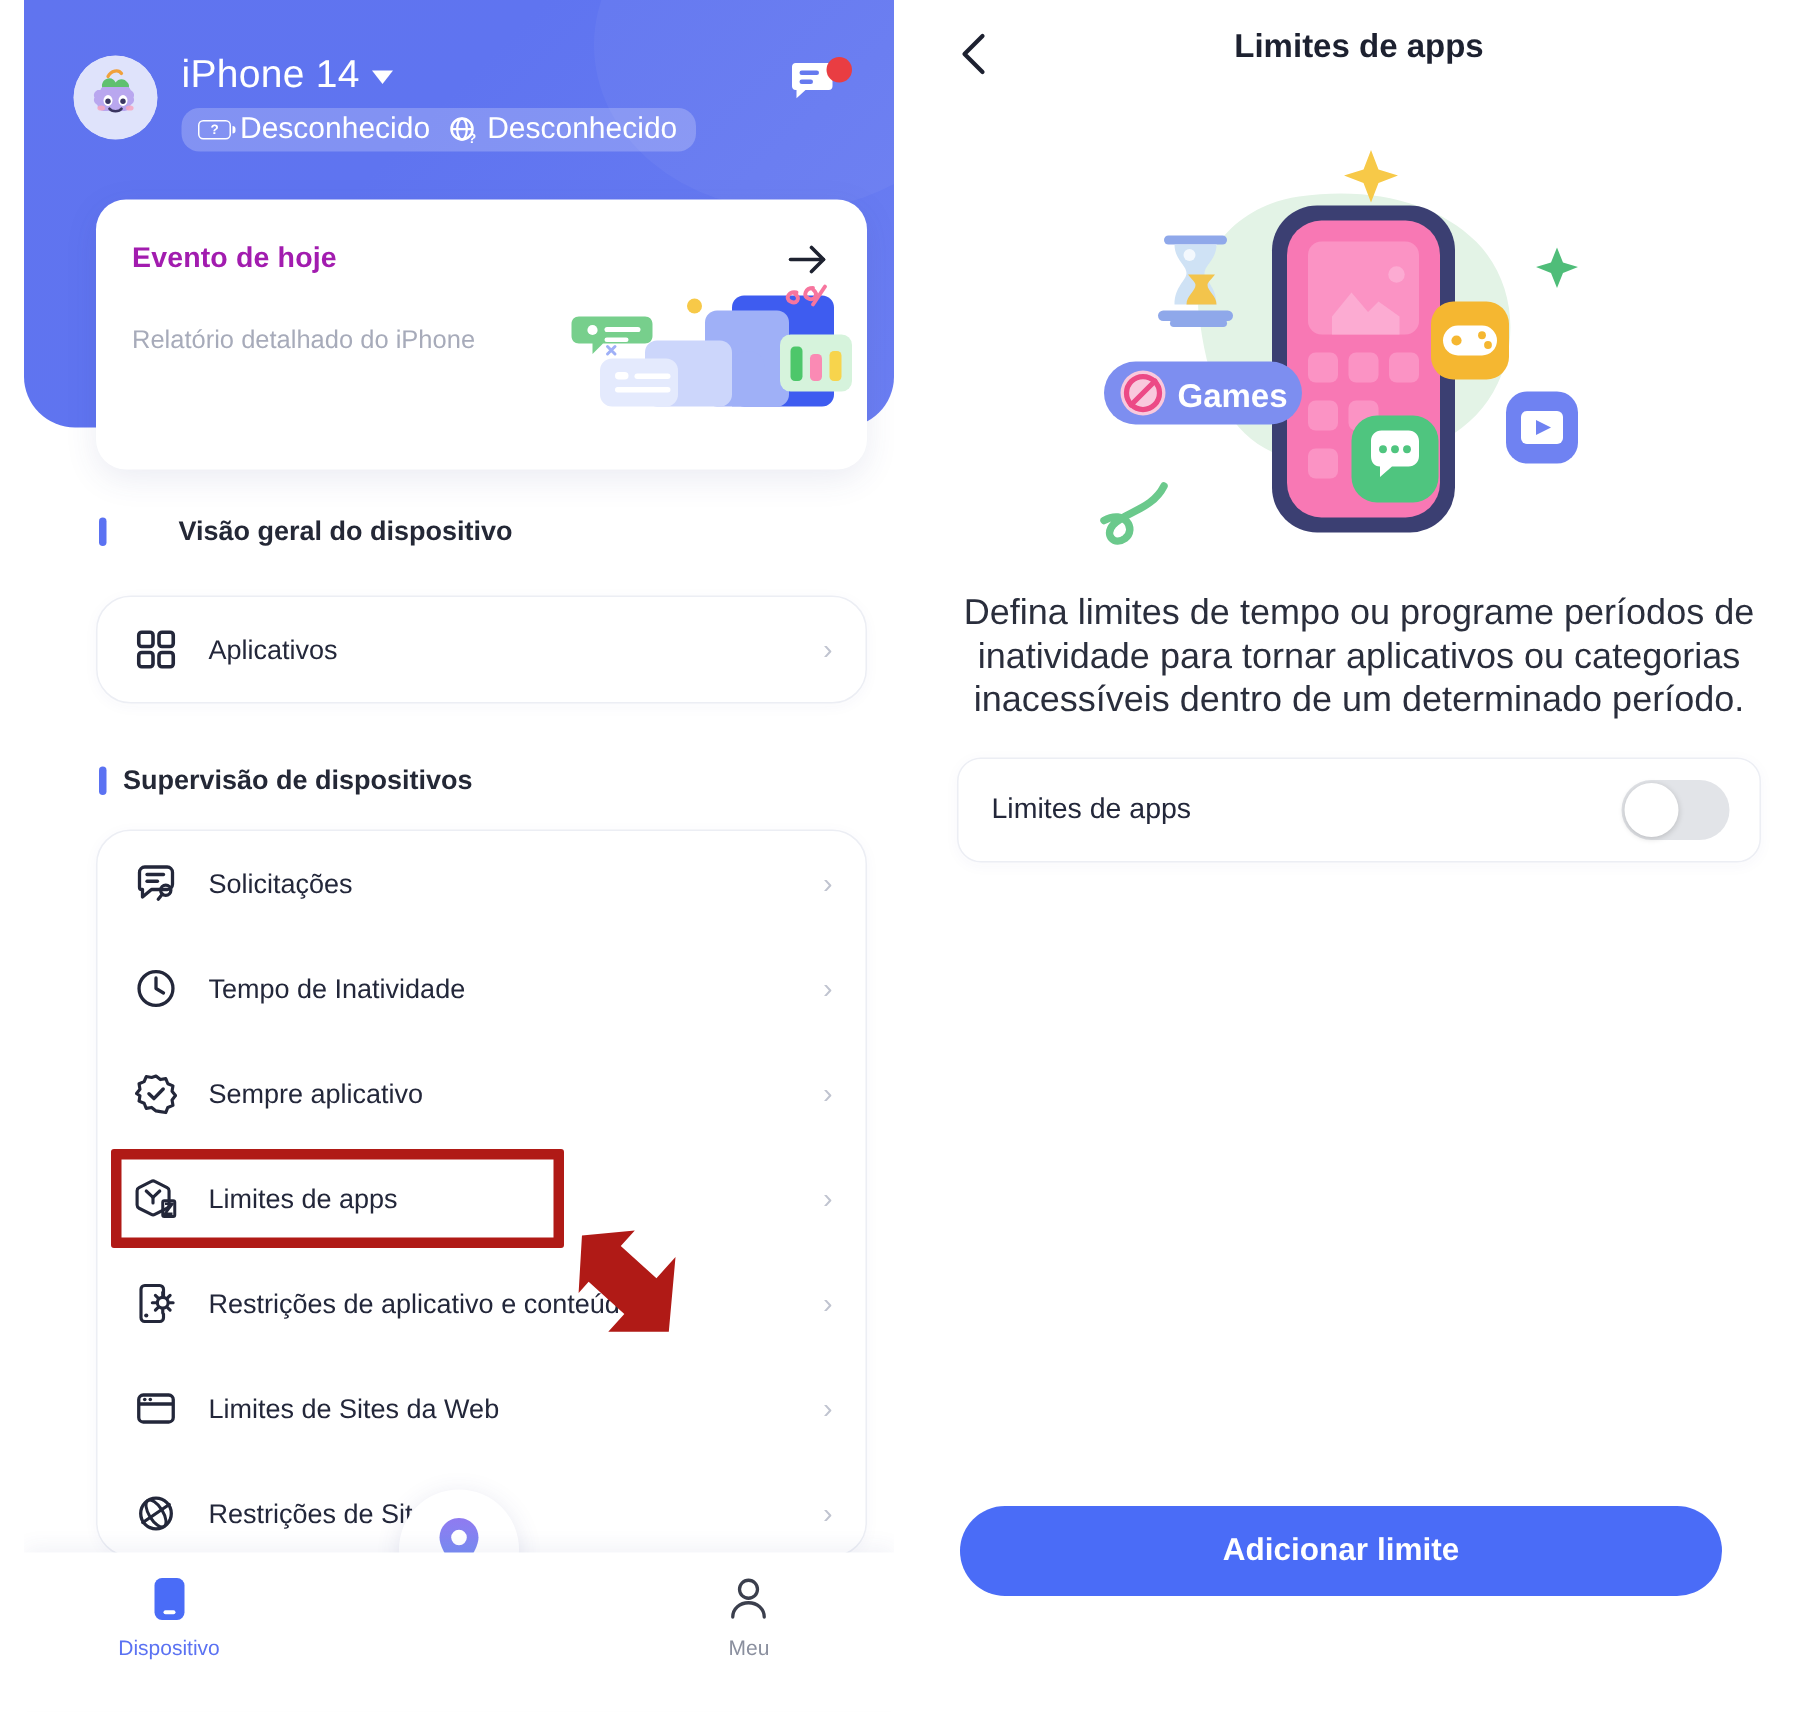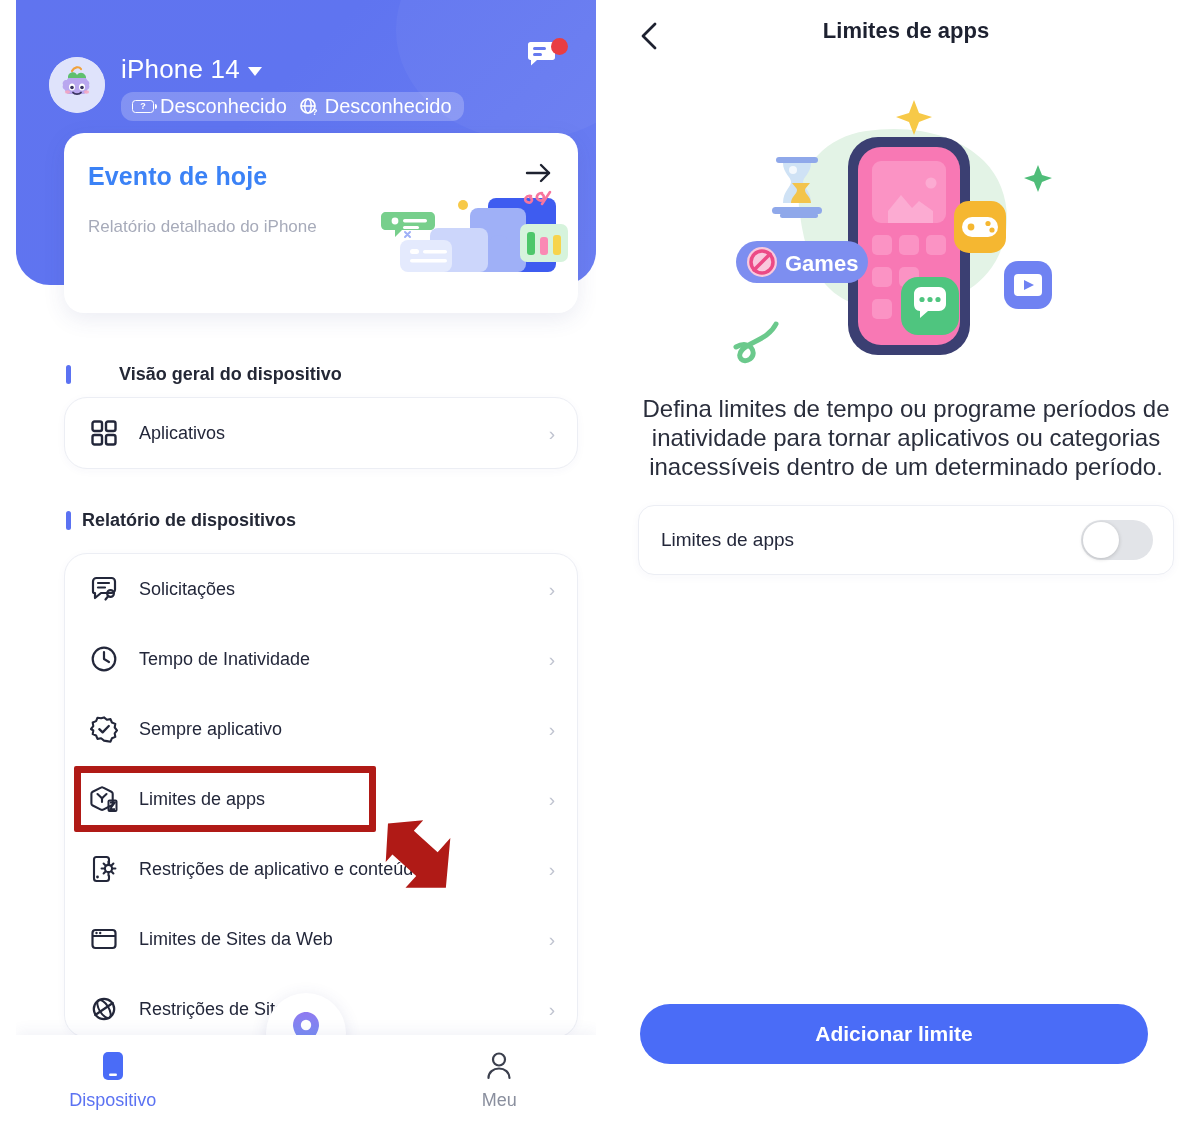--- a/index.html
+++ b/index.html
@@ -20,21 +20,21 @@
     position: absolute; left: 0; top: 0; width: 580px; height: 285px;
     background: linear-gradient(135deg, #6074ef 0%, #5f74f0 40%, #6b7ef2 100%);
     border-bottom-left-radius: 34px; border-bottom-right-radius: 34px;
   }
   .hero::after{
     content:""; position:absolute; right:-60px; top:-80px; width:260px; height:220px;
     border-radius:50%; background:rgba(255,255,255,0.045);
   }
   .hero-top {
     position: absolute; left: 33px; top: 34px; right: 28px; height: 76px;
-    display: flex; align-items: flex-start; margin-top: 20px;
+    display: flex; align-items: flex-start;
   }
   .avatar {
     width: 56px; height: 56px; border-radius: 50%;
     background: #dfe3fb; flex: 0 0 56px; position: relative; overflow:hidden;
     margin-top: 3px;
   }
   .dev-block { margin-left: 16px; flex: 1 1 auto; }
   .dev-name-row { display: flex; align-items: center; gap: 8px; }
   .dev-name {
     color: #ffffff; font-size: 26px; font-weight: 400; letter-spacing: .2px;
@@ -67,22 +67,22 @@
     border-radius: 50%; background: #e8353a;
   }
 
   .event-card {
     position: absolute; left: 48px; top: 133px; width: 514px; height: 180px;
     background: #ffffff; border-radius: 20px;
     box-shadow: 0 6px 22px rgba(60,70,140,0.10);
     overflow: hidden;
   }
   .event-title {
-    position: absolute; left: 24px; top: 29px; font-size: 25px; font-weight: 700;
-    color: #3b82f6; letter-spacing: .1px;
+    position: absolute; left: 24px; top: 29px; font-size: 19px; font-weight: 700;
+    color: #a21caf; letter-spacing: .1px;
   }
   .event-arrow { position: absolute; right: 24px; top: 28px; }
   .event-sub {
     position: absolute; left: 24px; top: 84px; font-size: 17px; color: #a7abba;
   }
   .event-illus { position: absolute; right: 8px; bottom: 24px; }
 
   .section-head {
     display: flex; align-items: center; gap: 11px;
     font-size: 18px; font-weight: 700; color: #242836;
@@ -94,34 +94,34 @@
     box-shadow: 0 2px 10px rgba(60,70,140,0.035);
   }
   .row {
     display: flex; align-items: center; height: 70px; padding: 0 22px 0 24px;
     position: relative;
   }
   .row-ico { width: 30px; height: 30px; flex: 0 0 30px; display:flex; align-items:center; justify-content:center; }
   .row-label { margin-left: 20px; font-size: 18px; color: #23273a; flex: 1 1 auto; }
   .chev { color: #c0c4d0; font-size: 19px; line-height: 1; font-weight: 400; }
 
-  #overview-head { position: absolute; left: 50px; top: 364px; gap: 48px; }
+  #overview-head { position: absolute; left: 50px; top: 344px; gap: 48px; }
   #overview-card { position: absolute; left: 48px; top: 397px; width: 514px; height: 72px; }
   #supervision-head { position: absolute; left: 50px; top: 510px; }
   #supervision-card {
     position: absolute; left: 48px; top: 553px; width: 514px; height: 485px; overflow: hidden;
   }
 
   .bottom-nav {
     position: absolute; left: 0; bottom: 0; width: 580px; height: 106px;
     background: #ffffff; box-shadow: 0 -3px 14px rgba(60,70,140,0.07);
     display: flex; align-items: flex-start; padding-top: 16px;
   }
   .nav-item { flex: 1 1 0; display: flex; flex-direction: column; align-items: center; gap: 9px; }
-  .nav-label { font-size: 18px; color: #8a8f9e; }
+  .nav-label { font-size: 14px; color: #8a8f9e; }
   .nav-label.active { color: #5b72f2; }
   .nav-spacer { flex: 1 1 0; }
   .fab {
     position: absolute; left: 50%; transform: translateX(-50%); bottom: 68px;
     width: 80px; height: 80px; border-radius: 50%; background: #ffffff;
     box-shadow: 0 3px 16px rgba(60,70,140,0.13);
     display: flex; align-items: center; justify-content: center;
   }
 
   
@@ -278,21 +278,21 @@
             <rect x="16" y="16" width="9.5" height="9.5" rx="2" fill="none" stroke="#23273a" stroke-width="2.4"></rect>
           </svg>
         </span>
         <span class="row-label">Aplicativos</span>
         <span class="chev">›</span>
       </div>
     </div>
 
     <div class="section-head" id="supervision-head">
       <span class="section-bar"></span>
-      <span>Relatório de dispositivos</span>
+      <span>Supervisão de dispositivos</span>
     </div>
     <div class="group-card" id="supervision-card">
 
       <div class="row">
         <span class="row-ico">
           <svg width="28" height="28" viewBox="0 0 28 28">
             <path d="M3 6.5C3 4.6 4.6 3 6.5 3h15C23.4 3 25 4.6 25 6.5v8c0 1.9-1.6 3.5-3.5 3.5H11l-6 5v-5h-.5A1.5 1.5 0 013 16.5z" fill="none" stroke="#23273a" stroke-width="2.2" stroke-linejoin="round"></path>
             <line x1="8" y1="8" x2="19" y2="8" stroke="#23273a" stroke-width="2.2" stroke-linecap="round"></line>
             <line x1="8" y1="12.5" x2="15" y2="12.5" stroke="#23273a" stroke-width="2.2" stroke-linecap="round"></line>
             <circle cx="20.5" cy="18.5" r="3.4" fill="none" stroke="#23273a" stroke-width="2.2"></circle>

